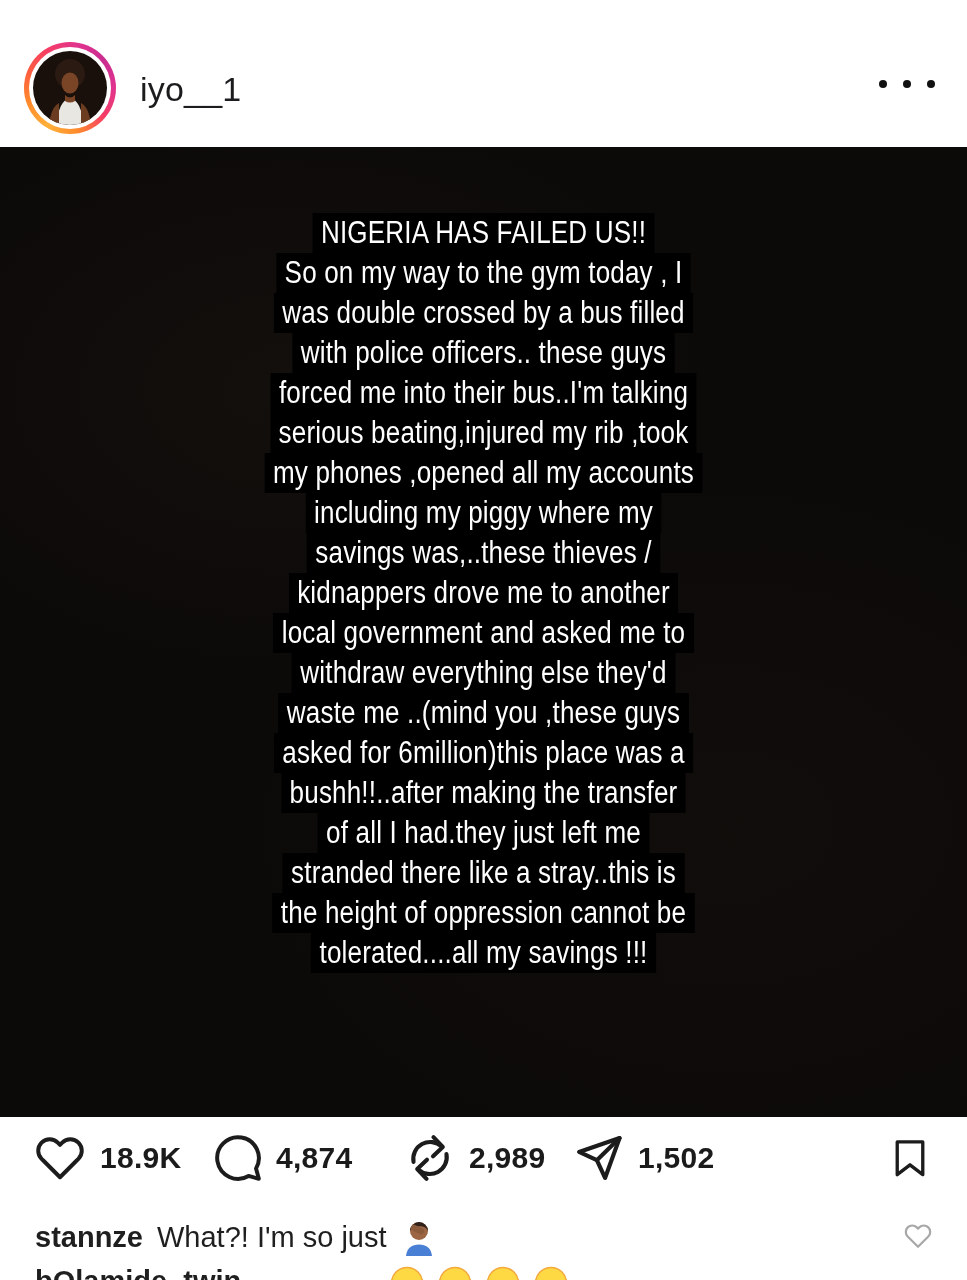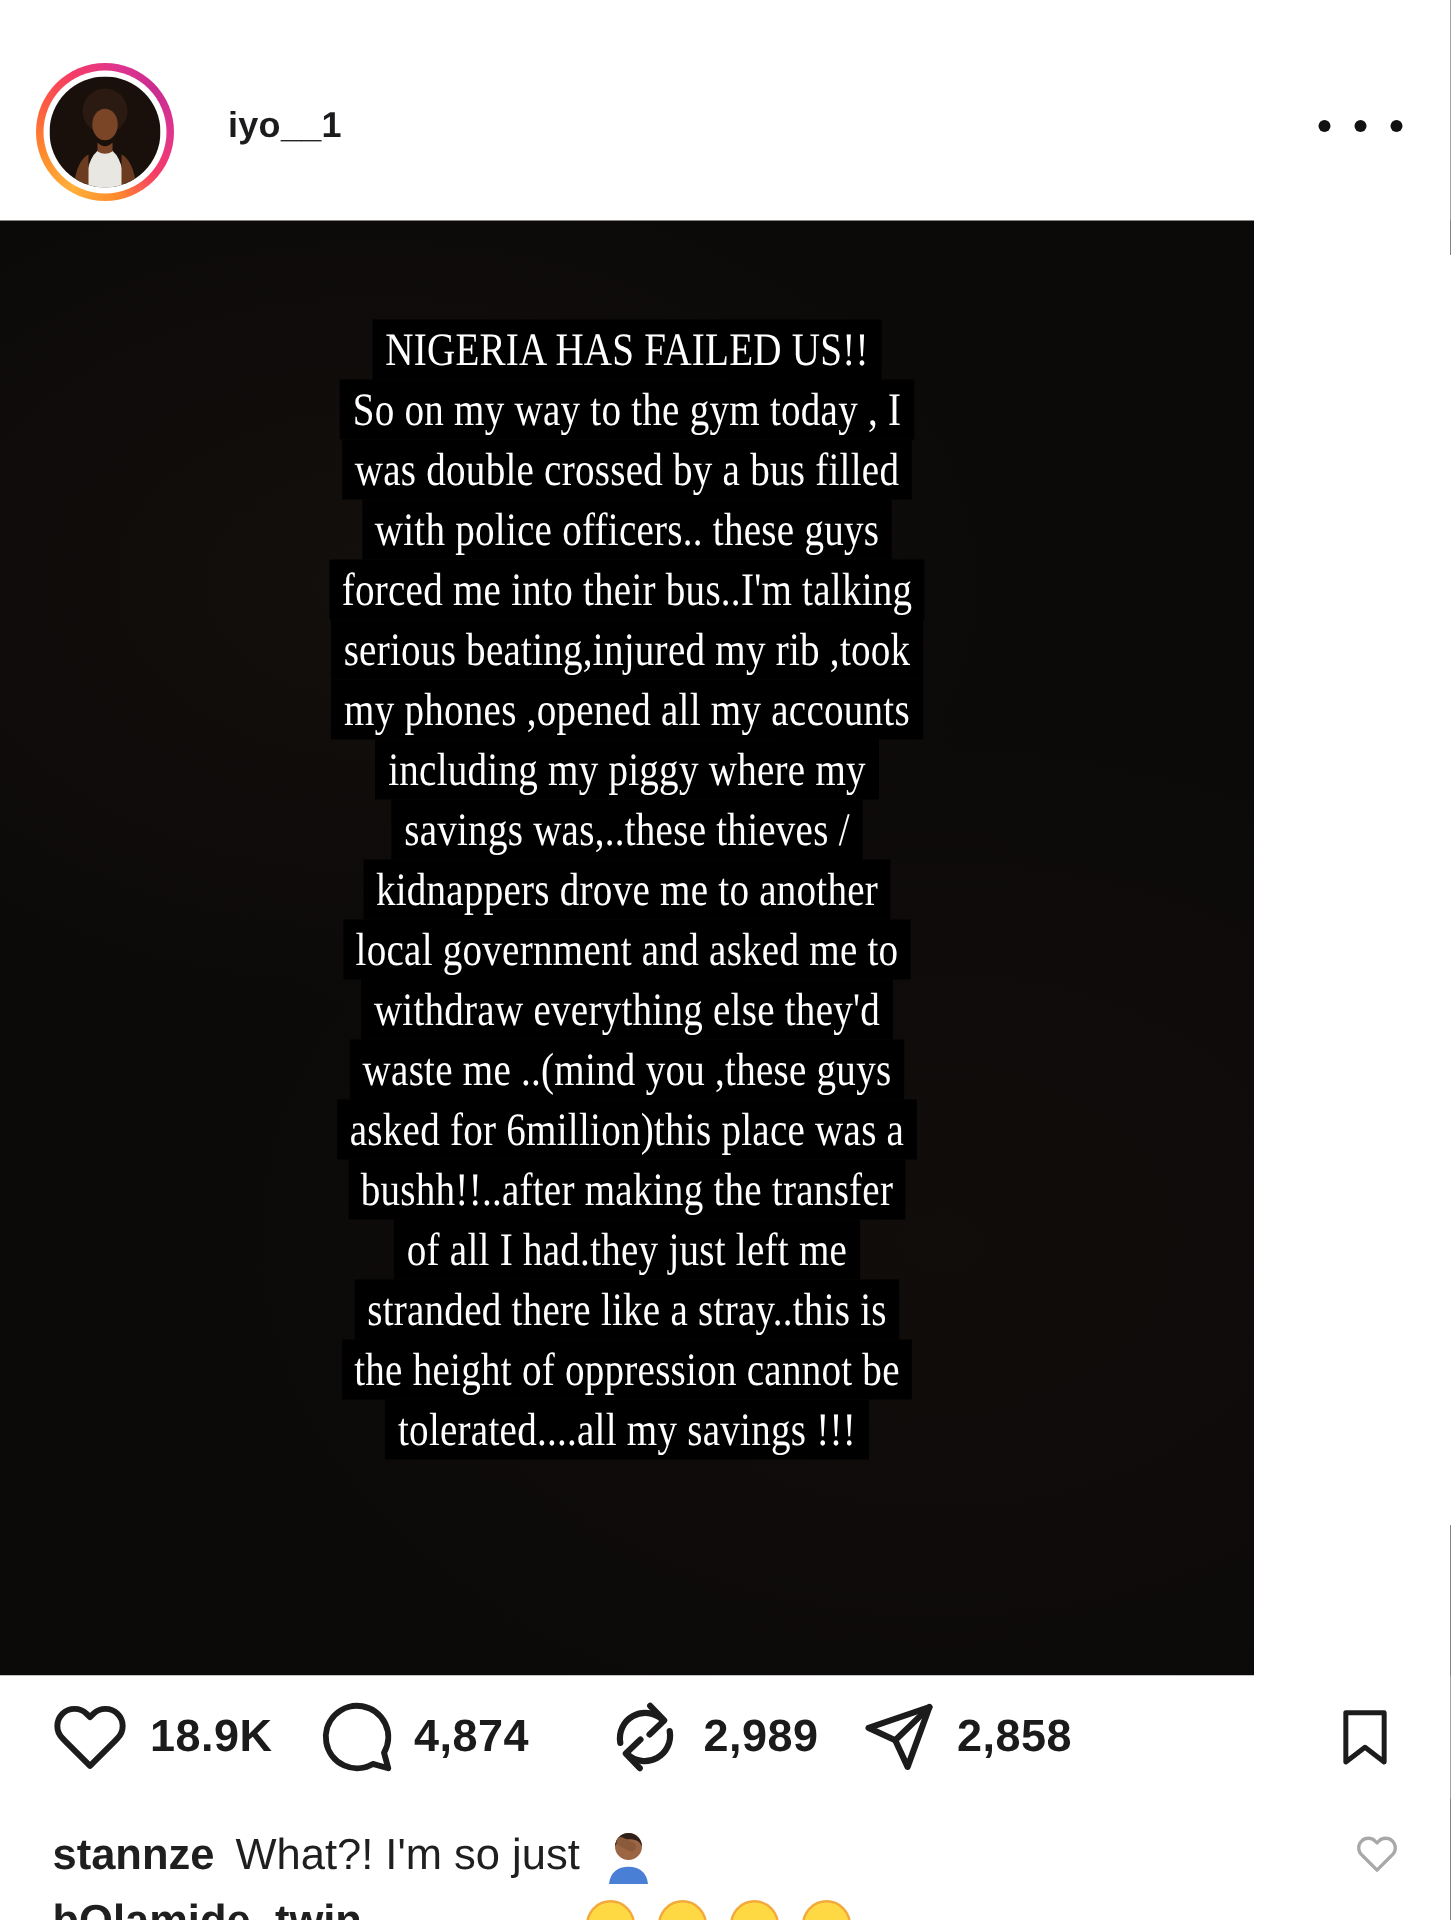--- a/index.html
+++ b/index.html
@@ -17,33 +17,32 @@
     position: absolute; left: 24px; top: 42px;
     width: 92px; height: 92px; border-radius: 50%;
     background: conic-gradient(from 210deg,
       #ffb03a, #ff8b2c, #fd5f3e, #f53c66, #e0348e, #c92d90,
       #e0348e, #f53c66, #ff8b2c, #ffb03a);
     display: flex; align-items: center; justify-content: center;
   }
   .avatar-gap { width: 82px; height: 82px; border-radius: 50%; background: #fff;
     display: flex; align-items: center; justify-content: center; }
   .avatar-photo { width: 74px; height: 74px; border-radius: 50%; overflow: hidden; display: block; }
-  .username { position: absolute; left: 152px; top: 70px; font-size: 24px; font-weight: 700; color: #1c1c1e; letter-spacing: 0.2px; }
+  .username { position: absolute; left: 140px; top: 70px; font-size: 34px; font-weight: 400; color: #1c1c1e; letter-spacing: 0.2px; }
   .more-btn { position: absolute; right: 32px; top: 70px; width: 56px; height: 28px;
     display: flex; align-items: center; justify-content: space-between; background: none; border: none; cursor: pointer; }
   .more-btn i { width: 8px; height: 8px; border-radius: 50%; background: #111; }
   
   .post-image {
-    position: absolute; top: 147px; left: 0; width: 836px; height: 970px;
+    position: absolute; top: 147px; left: 0; width: 967px; height: 970px;
     background:
       radial-gradient(ellipse 600px 400px at 30% 25%, rgba(48,38,30,0.18), transparent 70%),
       radial-gradient(ellipse 700px 500px at 75% 70%, rgba(40,30,24,0.15), transparent 70%),
       #0c0a09;
     overflow: hidden;
-    font-family: Liberation Serif, serif;
   }
   .caption-wrap {
     position: absolute; top: 66px; left: 0; width: 100%;
     display: flex; flex-direction: column; align-items: center;
     transform: scaleX(0.84);
   }
   .chip {
     display: inline-block; background: #000; color: #fff;
     font-size: 31px; line-height: 40px; padding: 0 10px;
     white-space: nowrap; font-weight: 400; letter-spacing: 0.2px;
@@ -142,21 +141,21 @@
     <span class="num">2,989</span>
   </button>
 
   <button class="action-group g-share">
     <svg width="52" height="52" viewBox="0 0 24 24">
       <g fill="none" stroke="#1c1c1c" stroke-width="1.9" stroke-linecap="round" stroke-linejoin="round">
         <line x1="21.5" y1="2.8" x2="11" y2="13"></line>
         <polygon points="21.5 2.8 14.8 21.2 11 13 2.8 9.2 21.5 2.8"></polygon>
       </g>
     </svg>
-    <span class="num">2,858</span>
+    <span class="num">1,502</span>
   </button>
 
   <button class="bookmark-btn" aria-label="save post">
     <svg width="42" height="50" viewBox="0 0 24 24">
       <path d="M19.3 21.5 12 15.9 4.7 21.5V2.8h14.6z" fill="none" stroke="#1c1c1c" stroke-width="1.9" stroke-linejoin="round" stroke-linecap="round"></path>
     </svg>
   </button>
 </div>
 
 <div class="comment-row c1">

